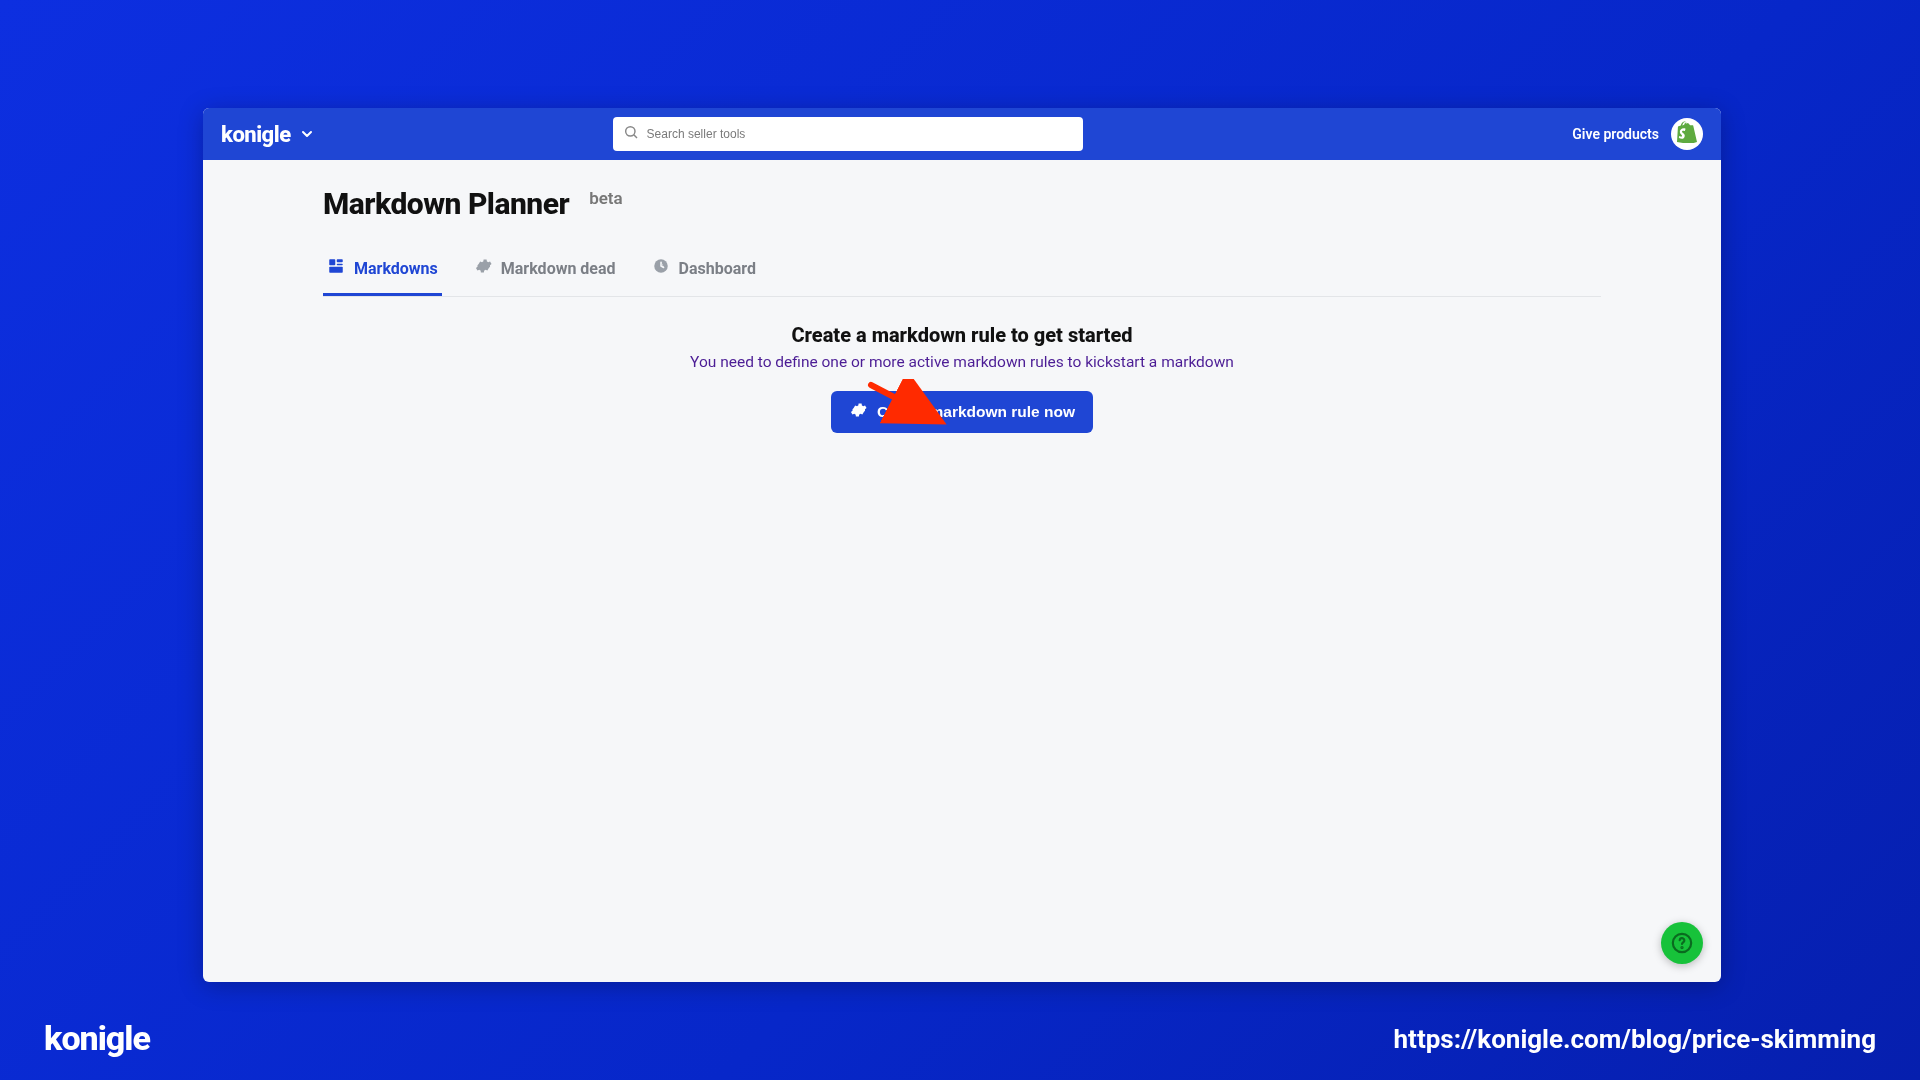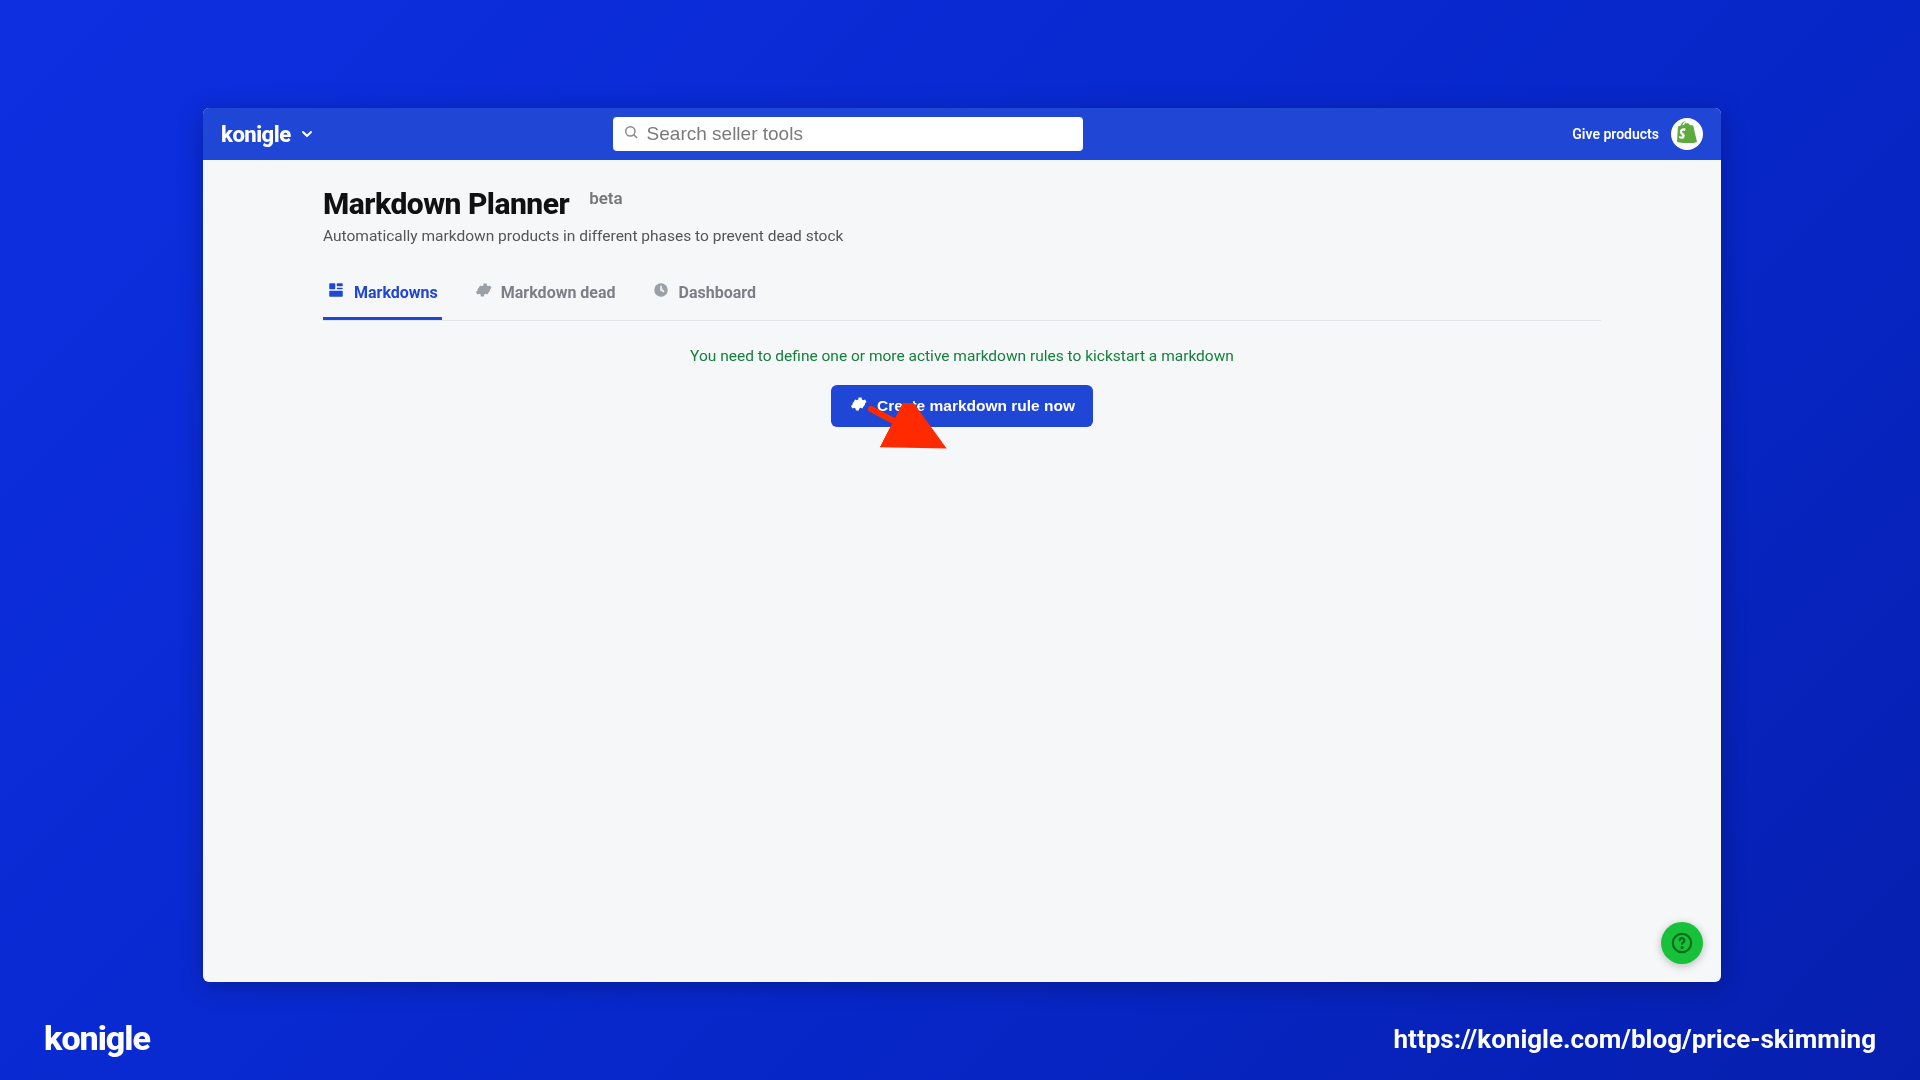--- a/index.html
+++ b/index.html
@@ -45,21 +45,21 @@
     border-radius: 4px;
     display: flex;
     align-items: center;
     padding: 0 10px;
     gap: 8px;
   }
   .search-wrap svg { flex: none; }
   .search-input {
     border: none;
     outline: none;
-    font-size: 19px;
+    font-size: 12px;
     color: #555;
     width: 100%;
     background: transparent;
   }
   .search-input::placeholder { color: #7a7a7a; }
   .topbar-right {
     margin-left: auto;
     display: flex;
     align-items: center;
     gap: 12px;
@@ -134,22 +134,23 @@
     margin-top: 26px;
     text-align: center;
     position: relative;
   }
   .es-title {
     font-size: 20px;
     font-weight: 800;
     color: #111;
   }
   .es-sub {
+    margin-top: 6px;
     font-size: 15.5px;
-    color: #15803d;
+    color: #4c1d95;
   }
   .cta {
     margin-top: 20px;
     display: inline-flex;
     align-items: center;
     gap: 10px;
     background: #1f46d4;
     color: #fff;
     font-weight: 700;
     font-size: 15.5px;
@@ -235,21 +236,20 @@
         </span>
       </div>
     </div>
   </div>
 
   <div class="page">
     <div class="title-row">
       <h1 class="page-title">Markdown Planner</h1>
       <span class="badge-beta">beta</span>
     </div>
-    <p class="page-sub">Automatically markdown products in different phases to prevent dead stock</p>
 
     <div class="tabs">
       <div class="tab active">
         <span>
           <svg width="18" height="18" viewBox="0 0 24 24" fill="#1f46d4">
               <rect x="3" y="3" width="8" height="8" rx="1"></rect>
               <rect x="13" y="3" width="8" height="4" rx="1"></rect>
               <rect x="13" y="9" width="8" height="2" rx="1"></rect>
               <rect x="3" y="13" width="18" height="8" rx="1"></rect>
             </svg>
@@ -270,20 +270,21 @@
               <circle cx="12" cy="12" r="9"></circle>
               <path fill="#f6f7f9" d="M12 6v6l4 2"></path>
               <path stroke="#f6f7f9" stroke-width="2" stroke-linecap="round" d="M12 7v5l3.5 2"></path>
             </svg>
         </span>
         <span>Dashboard</span>
       </div>
     </div>
 
     <div class="empty-state">
+      <div class="es-title">Create a markdown rule to get started</div>
       <div class="es-sub">You need to define one or more active markdown rules to kickstart a markdown</div>
       <button class="cta">
         <span>
           <svg width="18" height="18" viewBox="0 0 24 24" fill="#fff">
               <path d="M12 8a4 4 0 100 8 4 4 0 000-8zm9.4 4a7.7 7.7 0 00-.1-1l2.1-1.6-2-3.5-2.5 1a7.6 7.6 0 00-1.7-1l-.4-2.7h-4l-.4 2.7a7.6 7.6 0 00-1.7 1l-2.5-1-2 3.5L4.7 11a7.7 7.7 0 000 2l-2.1 1.6 2 3.5 2.5-1a7.6 7.6 0 001.7 1l.4 2.7h4l.4-2.7a7.6 7.6 0 001.7-1l2.5 1 2-3.5L21.3 13c.1-.3.1-.7.1-1z"></path>
             </svg>
         </span>
         <span>Create markdown rule now</span>
       </button>
 

